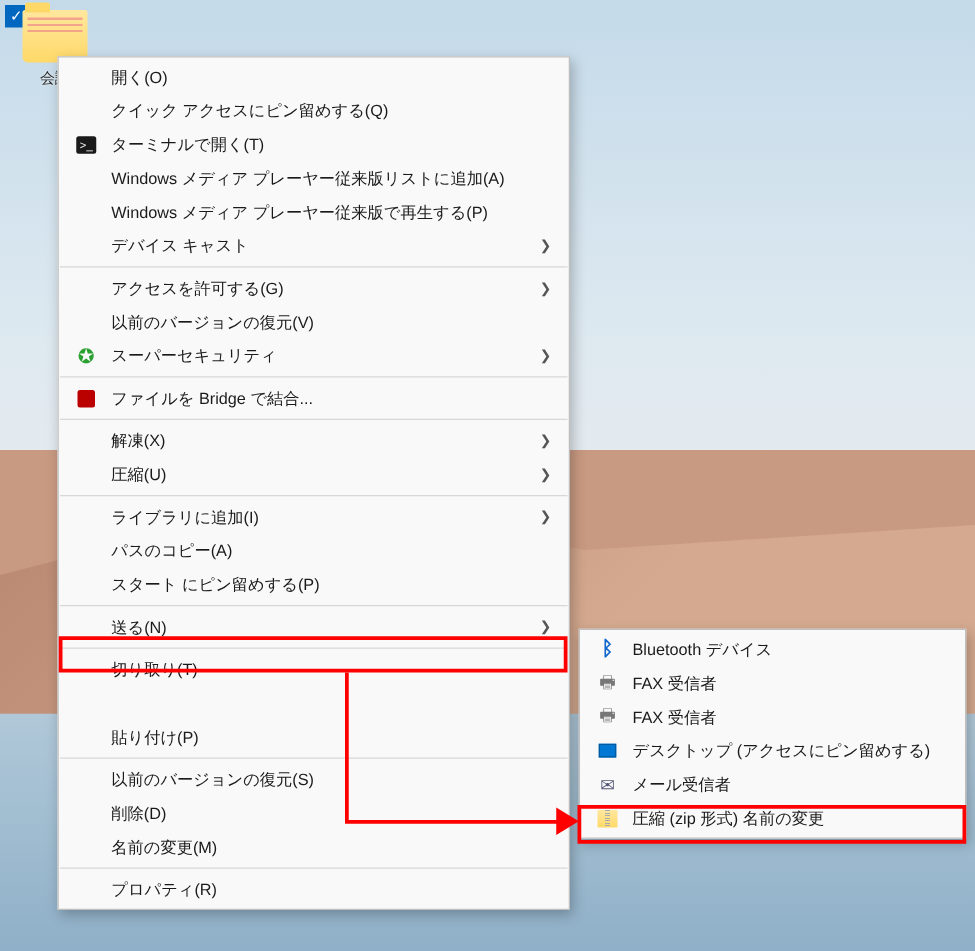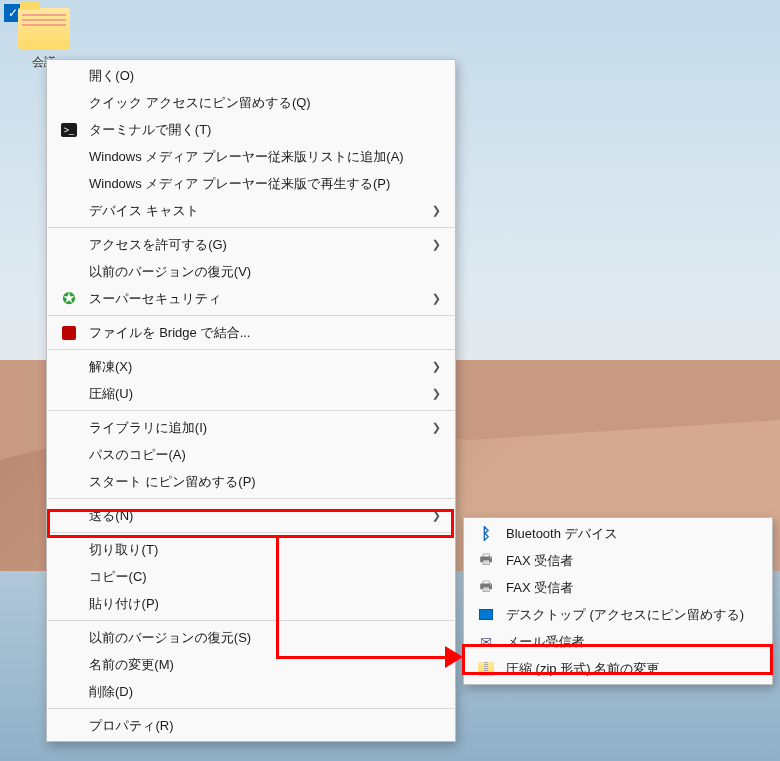--- a/index.html
+++ b/index.html
@@ -93,21 +93,20 @@
     font-size: 12px;
     text-shadow: 0 0 2px rgba(255,255,255,0.8);
   }
 
   .context-menu {
     position: absolute;
     background: #f9f9f9;
     border: 1px solid #bfbfbf;
     box-shadow: 2px 4px 10px rgba(0,0,0,0.25);
     padding: 2px 0;
-    margin-top: 14px;
   }
   .main-menu {
     top: 45px;
     left: 46px;
     width: 410px;
   }
   .sub-menu {
     top: 503px;
     left: 463px;
     width: 310px;
@@ -281,38 +280,37 @@
       <span class="menu-label">送る(N)</span>
       <span class="menu-arrow">❯</span>
     </div>
     <div class="menu-separator"></div>
     <div class="menu-item">
       <span class="menu-icon"></span>
       <span class="menu-label">切り取り(T)</span>
     </div>
     <div class="menu-item">
       <span class="menu-icon"></span>
-      <span class="menu-label">コピー(C)</span>
     </div>
     <div class="menu-item">
       <span class="menu-icon"></span>
       <span class="menu-label">貼り付け(P)</span>
     </div>
     <div class="menu-separator"></div>
     <div class="menu-item">
       <span class="menu-icon"></span>
       <span class="menu-label">以前のバージョンの復元(S)</span>
     </div>
     <div class="menu-item">
       <span class="menu-icon"></span>
+      <span class="menu-label">削除(D)</span>
+    </div>
+    <div class="menu-item">
+      <span class="menu-icon"></span>
       <span class="menu-label">名前の変更(M)</span>
-    </div>
-    <div class="menu-item">
-      <span class="menu-icon"></span>
-      <span class="menu-label">削除(D)</span>
     </div>
     <div class="menu-separator"></div>
     <div class="menu-item">
       <span class="menu-icon"></span>
       <span class="menu-label">プロパティ(R)</span>
     </div>
   </div>
 <div class="context-menu sub-menu" id="sub-menu">
     <div class="menu-item">
       <span class="menu-icon" style="color: rgb(16, 102, 204); font-size: 16px; font-weight: bold;">ᛒ</span>

